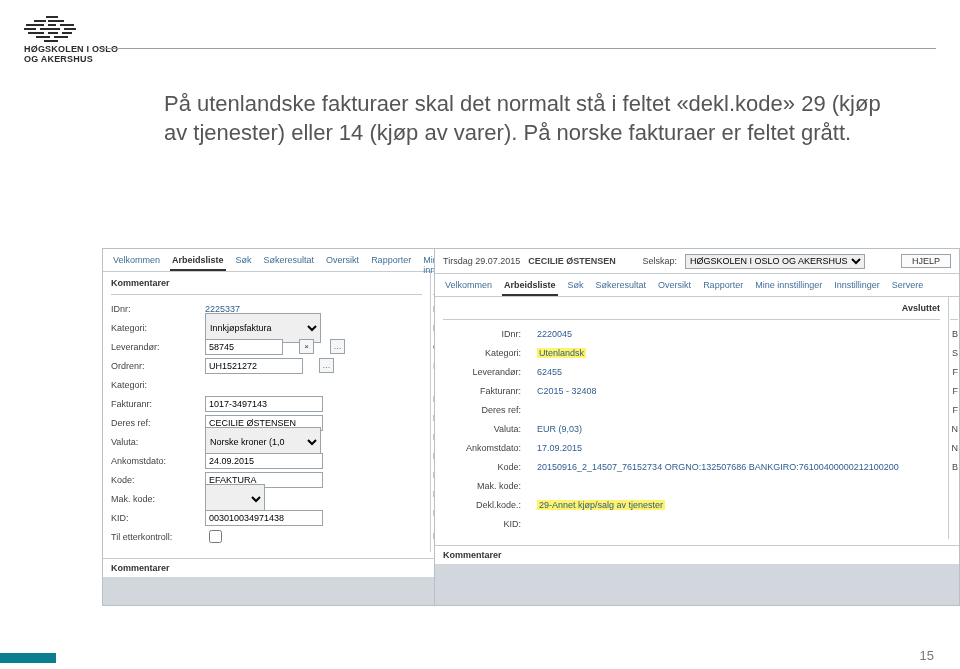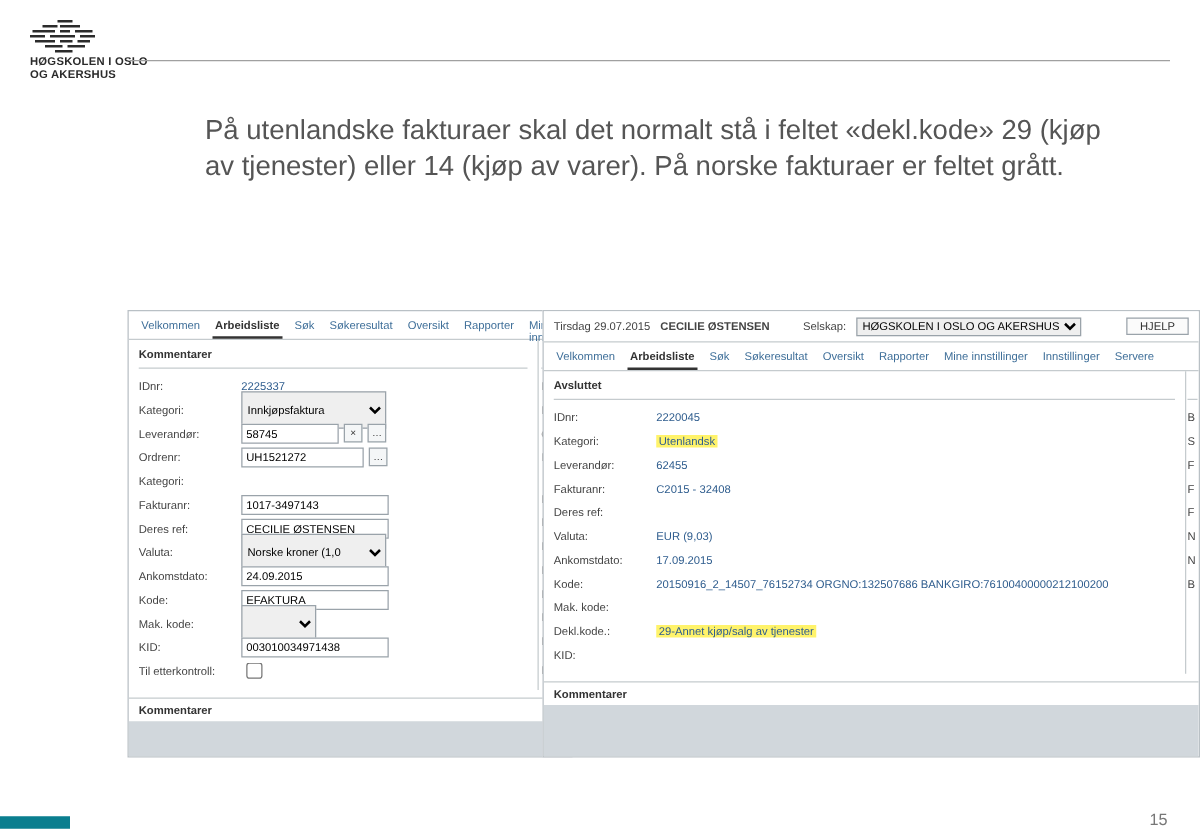--- a/index.html
+++ b/index.html
@@ -134,21 +134,21 @@
   .section-title {
     font-weight: bold;
     font-size: 9px;
     margin-bottom: 6px;
     color: #333;
   }
   .row {
     display: flex;
     align-items: center;
     height: 19px;
-    gap: 4px;
+    gap: 16px;
   }
   .row .lbl {
     width: 78px;
     color: #444;
   }
   .row input[type="text"] {
     font-size: 9px;
     height: 14px;
     border: 1px solid #9aa3aa;
     padding: 0 3px;
@@ -425,21 +425,21 @@
       <span class="tab active">Arbeidsliste</span>
       <span class="tab">Søk</span>
       <span class="tab">Søkeresultat</span>
       <span class="tab">Oversikt</span>
       <span class="tab">Rapporter</span>
       <span class="tab">Mine innstillinger</span>
       <span class="tab">Innstillinger</span>
       <span class="tab">Servere</span>
     </div>
 
-    <div style="display:flex;">
+    <div style="display:flex;text-align:right;">
       <div class="pane" style="flex:1; border-right:1px solid #c5cbce;">
         <div class="section-title">Avsluttet</div>
         <div class="divider"></div>
 
         <div class="row">
           <span class="lbl">IDnr:</span>
           <span class="static">2220045</span>
         </div>
         <div class="row">
           <span class="lbl">Kategori:</span>

